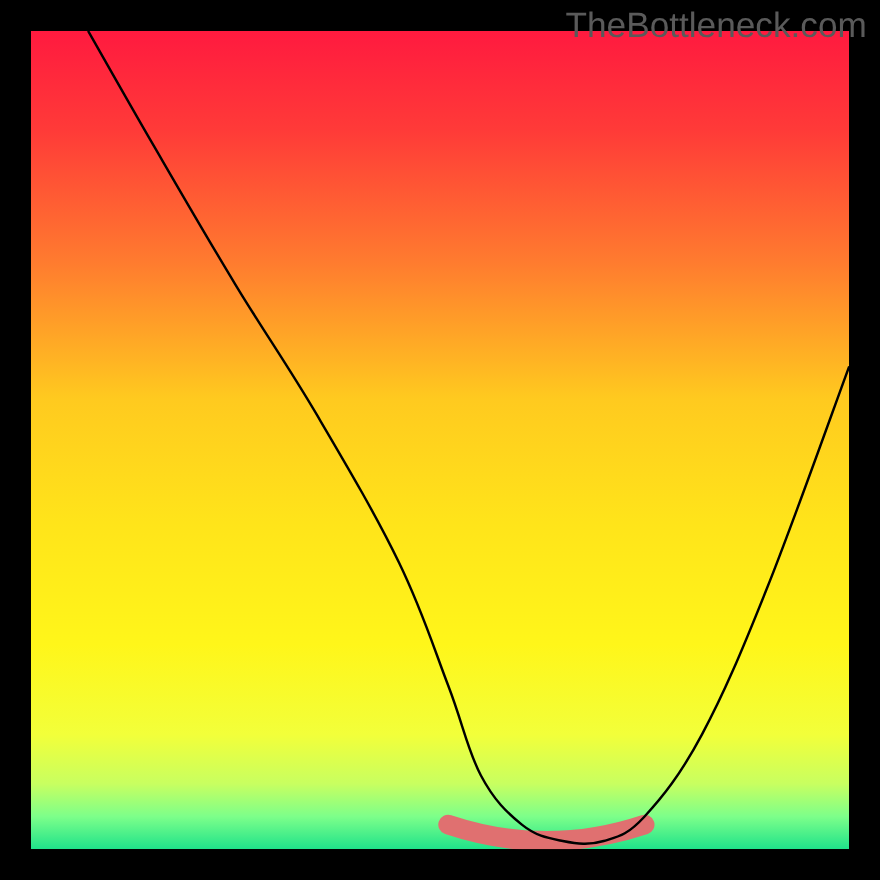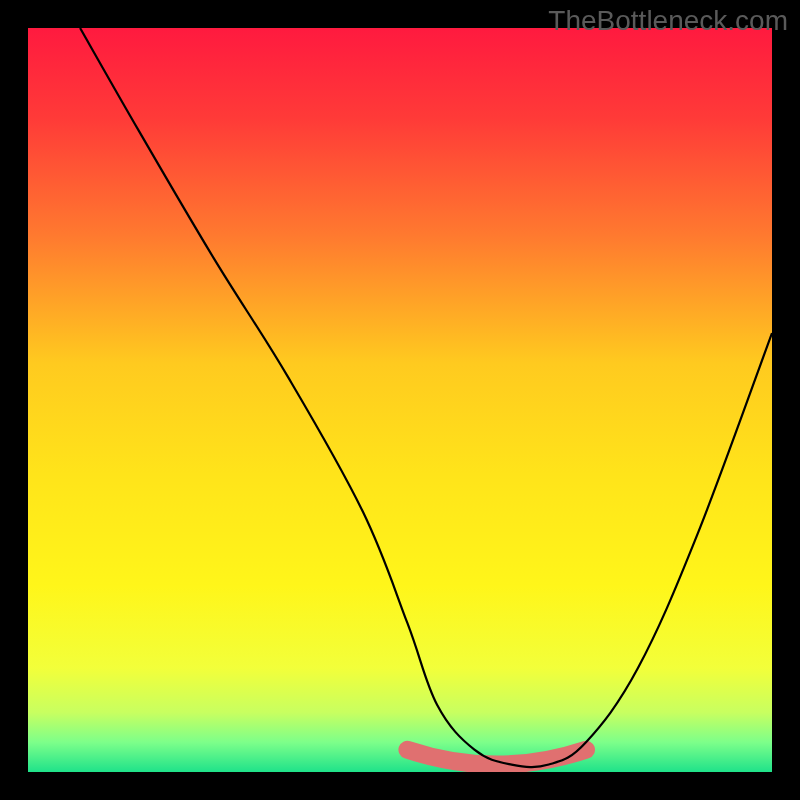--- a/index.html
+++ b/index.html
@@ -24,21 +24,21 @@
     top: 28px;
     width: 744px;
     height: 744px;
     overflow: hidden;
   }
   .watermark {
     position: absolute;
     top: 5px;
     right: 12px;
     color: #5a5a5a;
-    font-size: 28px;
+    font-size: 32px;
     font-weight: 400;
     letter-spacing: 0;
     user-select: none;
     text-align: center;
   }
   svg { display: block; }
 </style>
 </head>
 <body>
 

